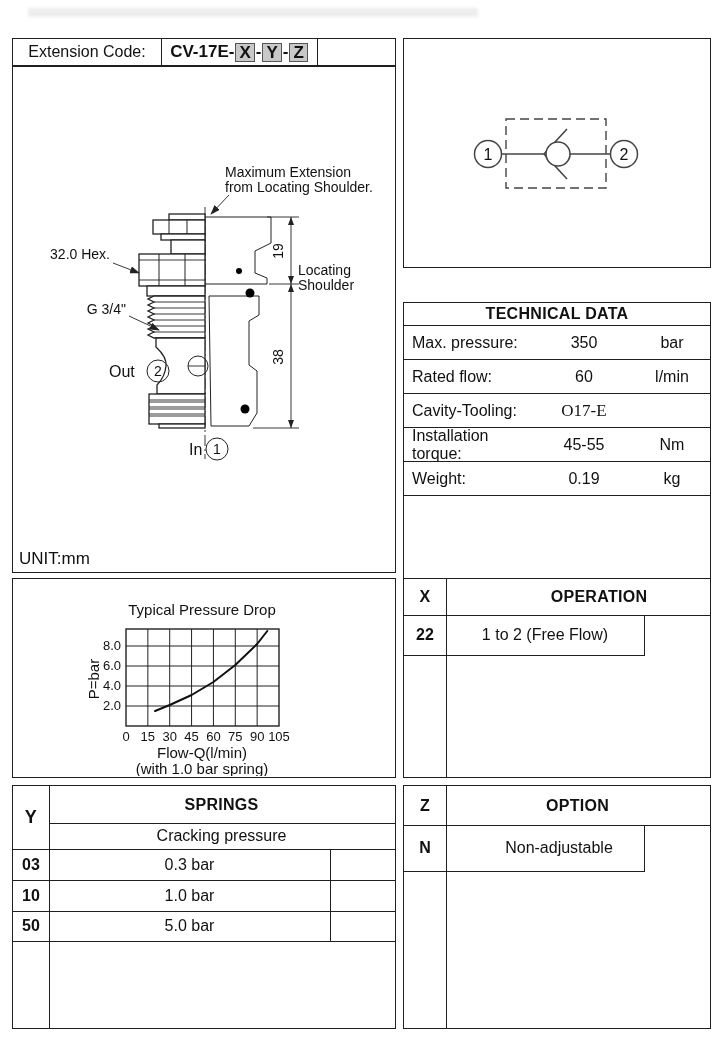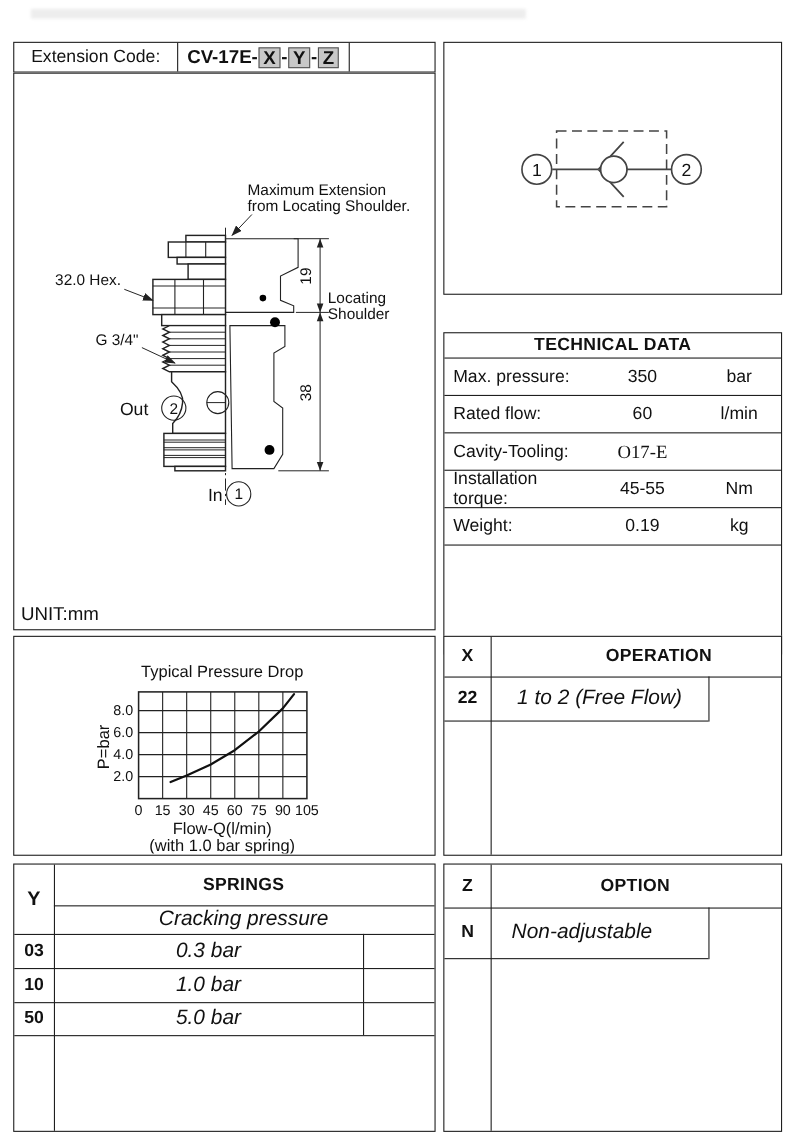--- a/index.html
+++ b/index.html
@@ -27,21 +27,21 @@
   #tech-box .tlabel{flex:1;padding-left:8px;}
   #tech-box .tvalue{width:100px;text-align:center;}
   #tech-box .tunit{width:76px;text-align:center;}
   .serif{font-family:"Liberation Serif","DejaVu Serif",serif;font-size:17px;}
   #chart-box{left:12px;top:578px;width:384px;height:200px;}
   #op-box{left:403px;top:578px;width:308px;height:200px;}
   #springs-box{left:12px;top:785px;width:384px;height:244px;}
   #option-box{left:403px;top:785px;width:308px;height:244px;}
   .hdr{font-size:16px;font-weight:bold;letter-spacing:.3px;}
   .code{font-size:16px;font-weight:bold;}
-  .val{font-size:19px;font-style:italic;}
+  .val{font-size:16px;}
   svg{display:block;}
   svg text{font-family:"Liberation Sans","DejaVu Sans",sans-serif;fill:#111;}
   .grid{stroke:#222;stroke-width:1;}
   .frame{fill:none;stroke:#222;stroke-width:1.4;}
   .tick{font-size:13px;}
   .ctitle{font-size:15px;}
   .clabel{font-size:15px;}
   .curve{fill:none;stroke:#111;stroke-width:2;stroke-linejoin:round;stroke-linecap:round;}
   .dwg{stroke:#222;stroke-width:1.3;fill:#fff;}
   .dwgl{stroke:#222;stroke-width:1;fill:none;}
@@ -269,16 +269,16 @@
   </div>
 
   <div id="option-box" class="box">
     <div class="vline" style="left:42px;top:0;bottom:0;"></div>
     <div class="hline" style="left:0;right:0;top:39px;"></div>
     <div class="hline" style="left:0;width:240px;top:85px;"></div>
     <div class="vline" style="left:240px;top:39px;height:47px;"></div>
     <div class="cell hdr" style="left:0;top:0;width:42px;height:39px;">Z</div>
     <div class="cell hdr" style="left:42px;top:0;width:263px;height:39px;">OPTION</div>
     <div class="cell code" style="left:0;top:39px;width:42px;height:46px;">N</div>
-    <div class="cell val" style="left:26px;top:39px;width:198px;height:46px;">Non-adjustable</div>
+    <div class="cell val" style="left:56px;top:39px;width:198px;height:46px;">Non-adjustable</div>
   </div>
 
 </div>
 
 </body></html>

